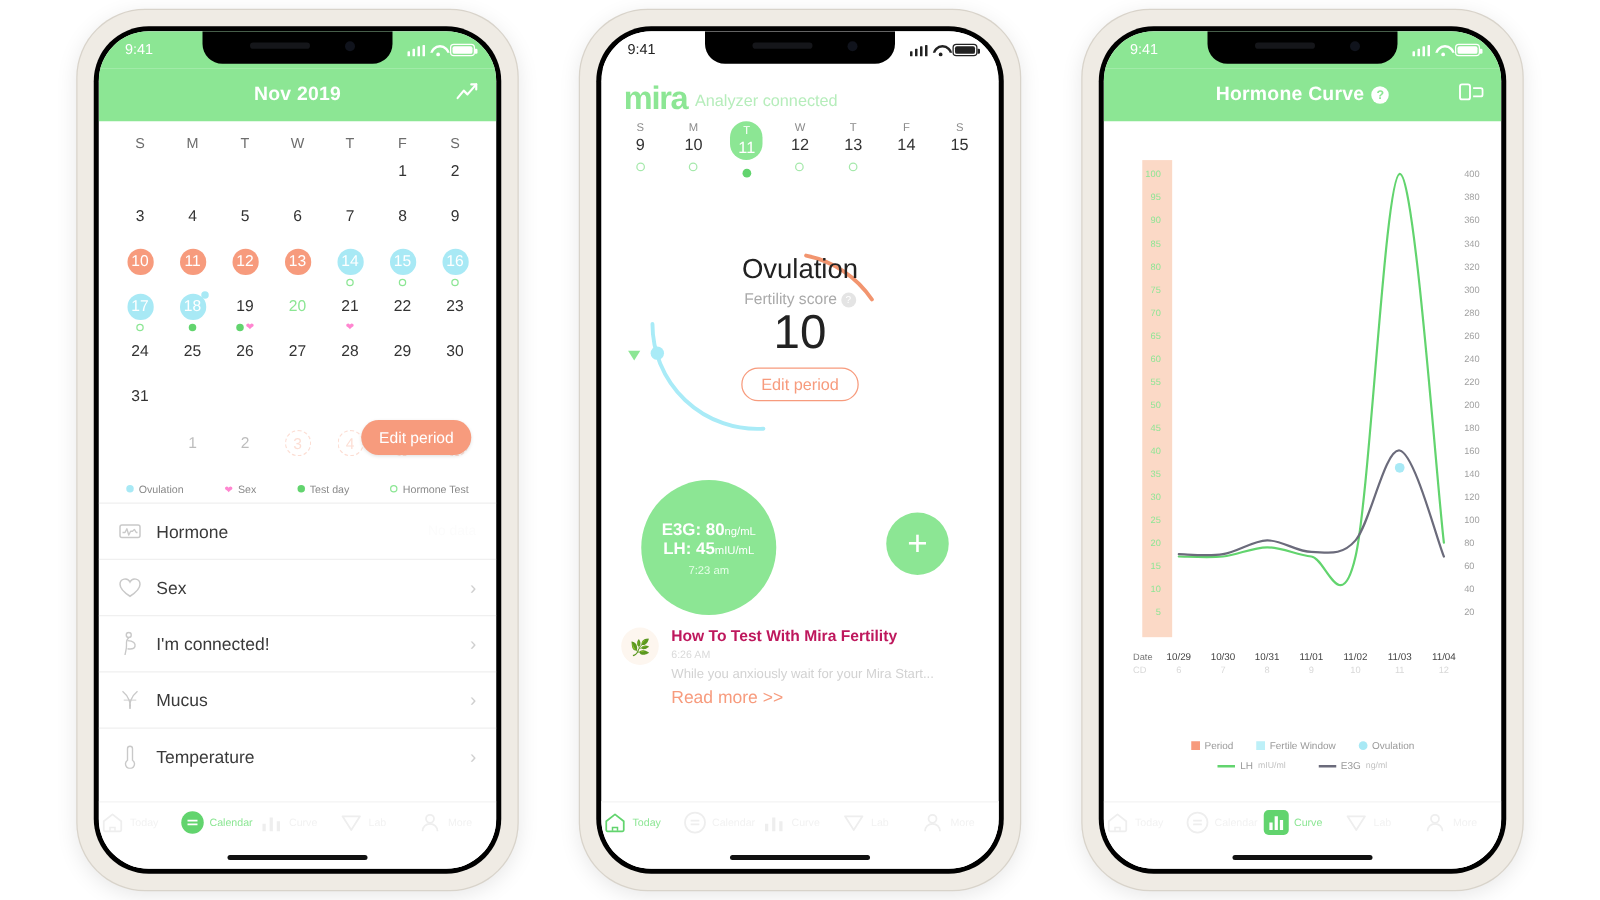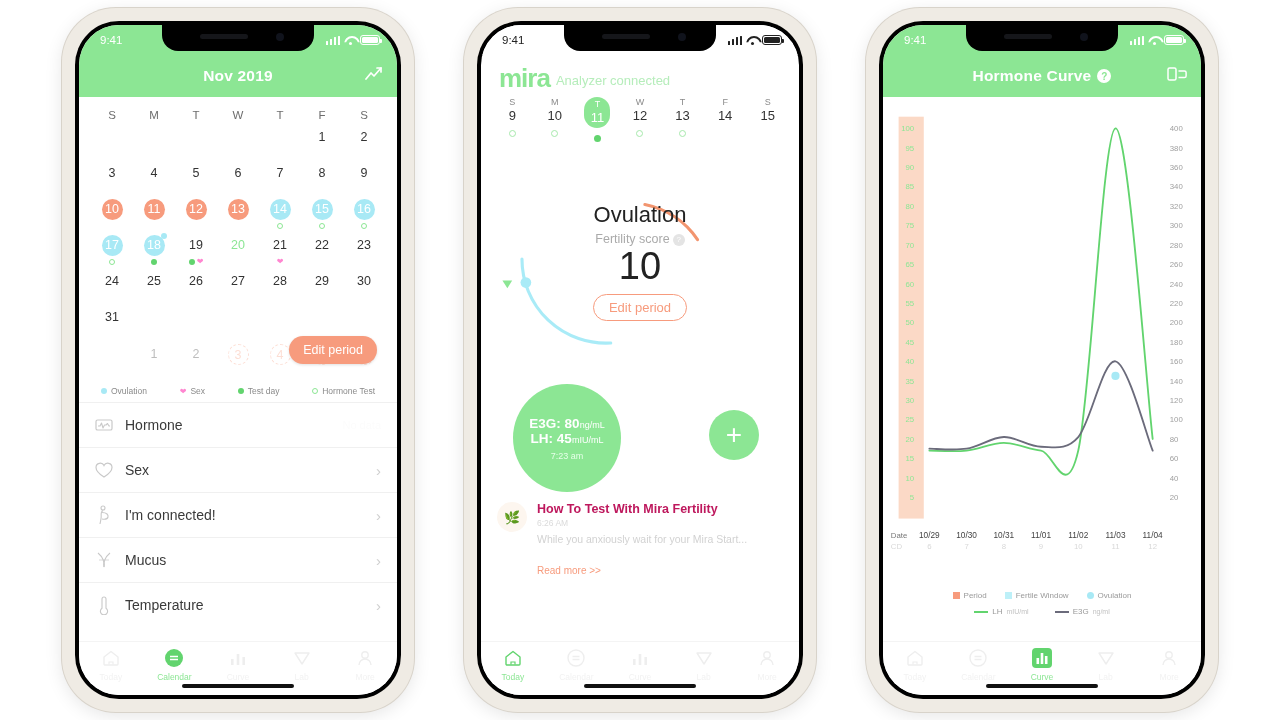--- a/index.html
+++ b/index.html
@@ -125,21 +125,21 @@
   .lrow .lbl { font-size:14px; color:#3a3a3a; flex:1; }
   .lrow .sub { font-size:11px; color:#fcfcfc; }
   .chev { color:#cfcfcf; font-size:15px; }
 
   
   .tabbar {
     position:absolute; bottom:0; left:0; right:0; height:54px;
     background:#fff; display:flex; align-items:flex-start; justify-content:space-around;
     padding-top:5px; border-top:1px solid #f4f4f4; z-index:20;
   }
-  .tab { display:flex; flex-direction:column; align-items:center; gap:3px; width:20%; }
+  .tab { display:flex; flex-direction:row; align-items:center; gap:3px; width:20%; }
   .tab .ti { width:22px; height:22px; display:flex; align-items:center; justify-content:center; color:#eeeeee; }
   .tab .tl { font-size:8.5px; color:#f2f2f2; }
   .tab.active .ti { color:#62d46e; }
   .tab.active .tl { color:#8ce694; }
 
   
   .mira-head { padding:10px 0 2px 18px; display:flex; align-items:flex-end; gap:6px; }
   .mira-logo { font-size:26px; font-weight:bold; color:#8ce694; letter-spacing:-1px; line-height:1; }
   .mira-sub { font-size:13px; color:#b6edbb; padding-bottom:3px; }
 
@@ -186,24 +186,24 @@
     border-radius:50%; background:#8ce694; color:#fff; border:none;
     font-size:28px; line-height:44px; font-family:inherit;
   }
 
   .article { display:flex; gap:10px; padding:8px 16px 0; }
   .art-thumb { width:30px;height:30px;border-radius:50%;background:#fdf6ef;flex:0 0 30px;
     display:flex;align-items:center;justify-content:center;font-size:13px; }
   .art-t { font-size:12.5px; font-weight:bold; color:#be185d; }
   .art-time { font-size:8.5px; color:#dadada; margin-top:2px; }
   .art-desc { font-size:10.5px; color:#d2d2d2; margin-top:5px; }
-  .art-more { font-size:10px; color:#f79b7d; margin-top:20px; }
+  .art-more { font-size:14px; color:#f79b7d; margin-top:4px; }
 
   
-  .chartwrap { position:relative; padding:6px 0 0; }
+  .chartwrap { position:relative; padding:6px 0 0;margin-left:16px; }
   .chart-legend { text-align:center; margin-top:4px; }
   .cl-line { display:flex; justify-content:center; gap:18px; align-items:center; }
   .cl-line.second { margin-top:7px; gap:26px; }
   .cl-item { display:flex; align-items:center; gap:4px; font-size:8px; color:#9a9a9a; }
   .sw { width:7px;height:7px;display:block; }
   .sw.period { background:#f79b7d; }
   .sw.fert { background:#bdf0f8; }
   .sw.ovu { width:7px;height:7px;border-radius:50%;background:#a8e9f5; }
   .sw.lh { width:14px;height:2px;background:#62d46e; }
   .sw.e3g { width:14px;height:2px;background:#6b6b7b; }

